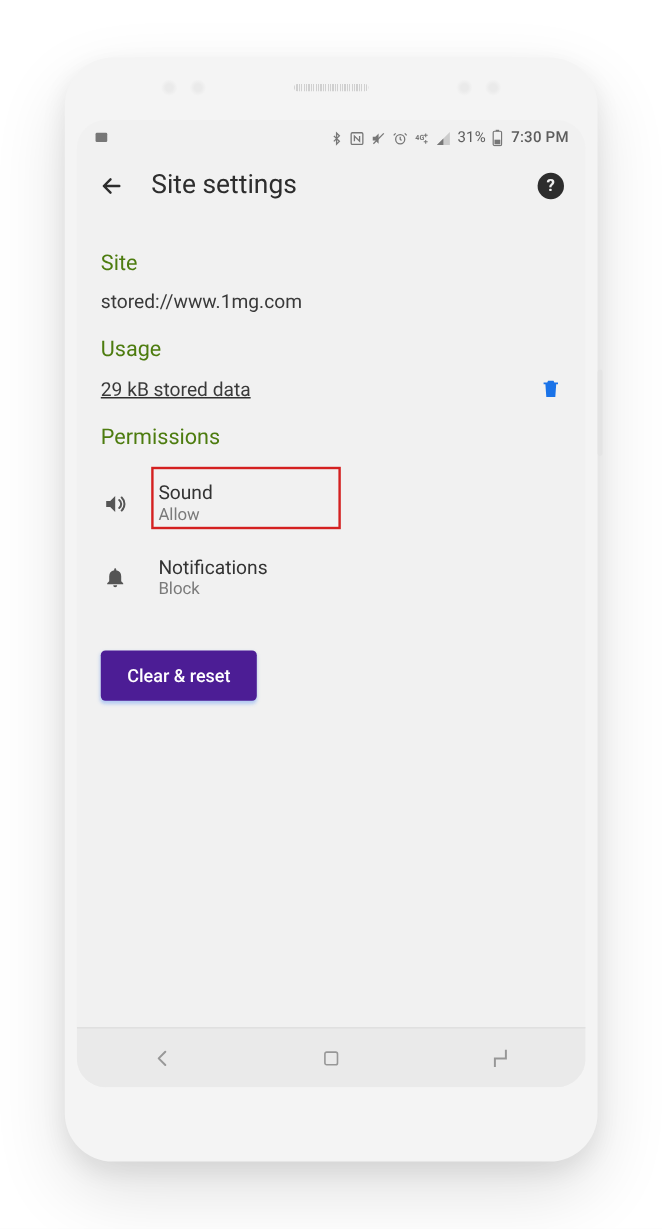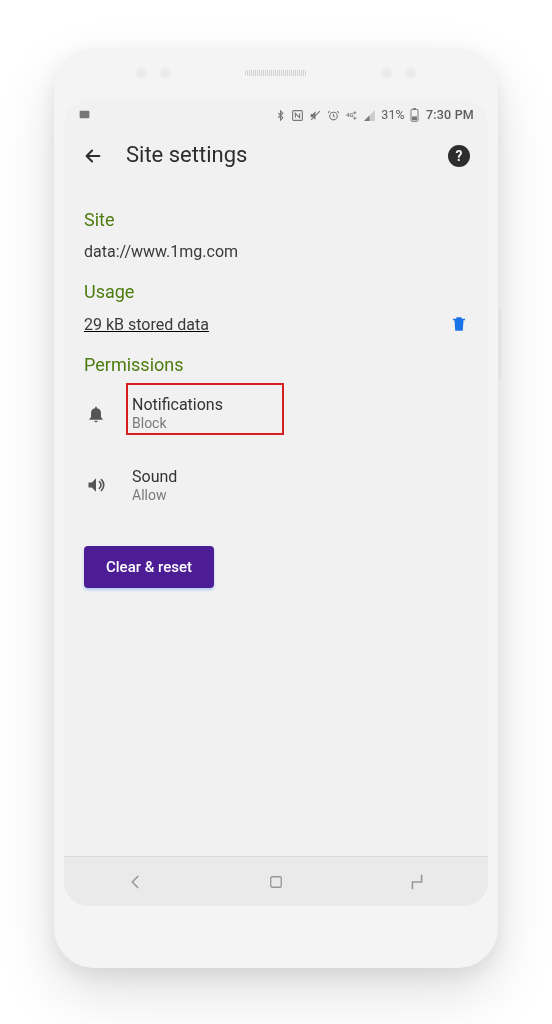--- a/index.html
+++ b/index.html
@@ -98,21 +98,21 @@
     .status-right svg, .status-left svg {
       display: block;
     }
     .status-clock {
       font-weight: 500;
       margin-left: 2px;
     }
     
     .app-bar {
       display: flex;
-      align-items: flex-end;
+      align-items: center;
       padding: 14px 18px 10px 18px;
       gap: 22px;
     }
     .back-arrow svg { display:block; }
     .app-bar-title {
       font-size: 22px;
       color: #2d2d2d;
       font-weight: 400;
     }
     .help-icon {
@@ -292,59 +292,59 @@
             <path d="M19 12H5M11 18l-6-6 6-6"></path>
           </svg>
       </span>
       <span class="app-bar-title">Site settings</span>
       <span class="help-icon">?</span>
     </div>
 
     <div class="content">
 
       <div class="section-label">Site</div>
-      <div class="site-url">data://www.1mg.com</div>
+      <div class="site-url">stored://www.1mg.com</div>
 
       <div class="section-label">Usage</div>
       <div class="usage-row">
         <span class="usage-text">29 kB stored data</span>
         <span class="trash">
           <svg width="18" height="20" viewBox="0 0 24 24" fill="#1a73e8">
               <path d="M6 7h12l-1 14H7L6 7zm3-4h6l1 2h4v2H4V5h4l1-2z"></path>
             </svg>
         </span>
       </div>
 
       <div class="section-label">Permissions</div>
 
       <div class="perm-wrap">
         <div class="highlight-box" style="left:42px; top:-4px;"></div>
-
-        <div class="perm-row">
-          <span class="perm-icon">
-            <svg width="20" height="20" viewBox="0 0 24 24" fill="#555">
-                <path d="M12 22a2 2 0 0 0 2-2h-4a2 2 0 0 0 2 2zm6-6V11a6 6 0 0 0-5-5.91V4a1 1 0 1 0-2 0v1.09A6 6 0 0 0 6 11v5l-2 2v1h16v-1l-2-2z"></path>
-              </svg>
-          </span>
-          <span class="perm-text">
-            <span class="perm-title">Notifications</span>
-            <span class="perm-sub">Block</span>
-          </span>
-        </div>
 
         <div class="perm-row" style="margin-top:18px;">
           <span class="perm-icon">
             <svg width="20" height="20" viewBox="0 0 24 24" fill="#555">
                 <path d="M3 9v6h4l5 5V4L7 9H3z"></path>
                 <path d="M16 8a5 5 0 0 1 0 8M18.5 5.5a9 9 0 0 1 0 13" stroke="#555" stroke-width="2" fill="none" stroke-linecap="round"></path>
               </svg>
           </span>
           <span class="perm-text">
             <span class="perm-title">Sound</span>
             <span class="perm-sub">Allow</span>
+          </span>
+        </div>
+
+        <div class="perm-row">
+          <span class="perm-icon">
+            <svg width="20" height="20" viewBox="0 0 24 24" fill="#555">
+                <path d="M12 22a2 2 0 0 0 2-2h-4a2 2 0 0 0 2 2zm6-6V11a6 6 0 0 0-5-5.91V4a1 1 0 1 0-2 0v1.09A6 6 0 0 0 6 11v5l-2 2v1h16v-1l-2-2z"></path>
+              </svg>
+          </span>
+          <span class="perm-text">
+            <span class="perm-title">Notifications</span>
+            <span class="perm-sub">Block</span>
           </span>
         </div>
       </div>
 
       <div class="btn-primary">Clear &amp; reset</div>
     </div>
 
     <div class="navbar">
       <span>
         <svg width="22" height="22" viewBox="0 0 24 24" fill="none" stroke="#555" stroke-width="1.8" stroke-linecap="round" stroke-linejoin="round">

